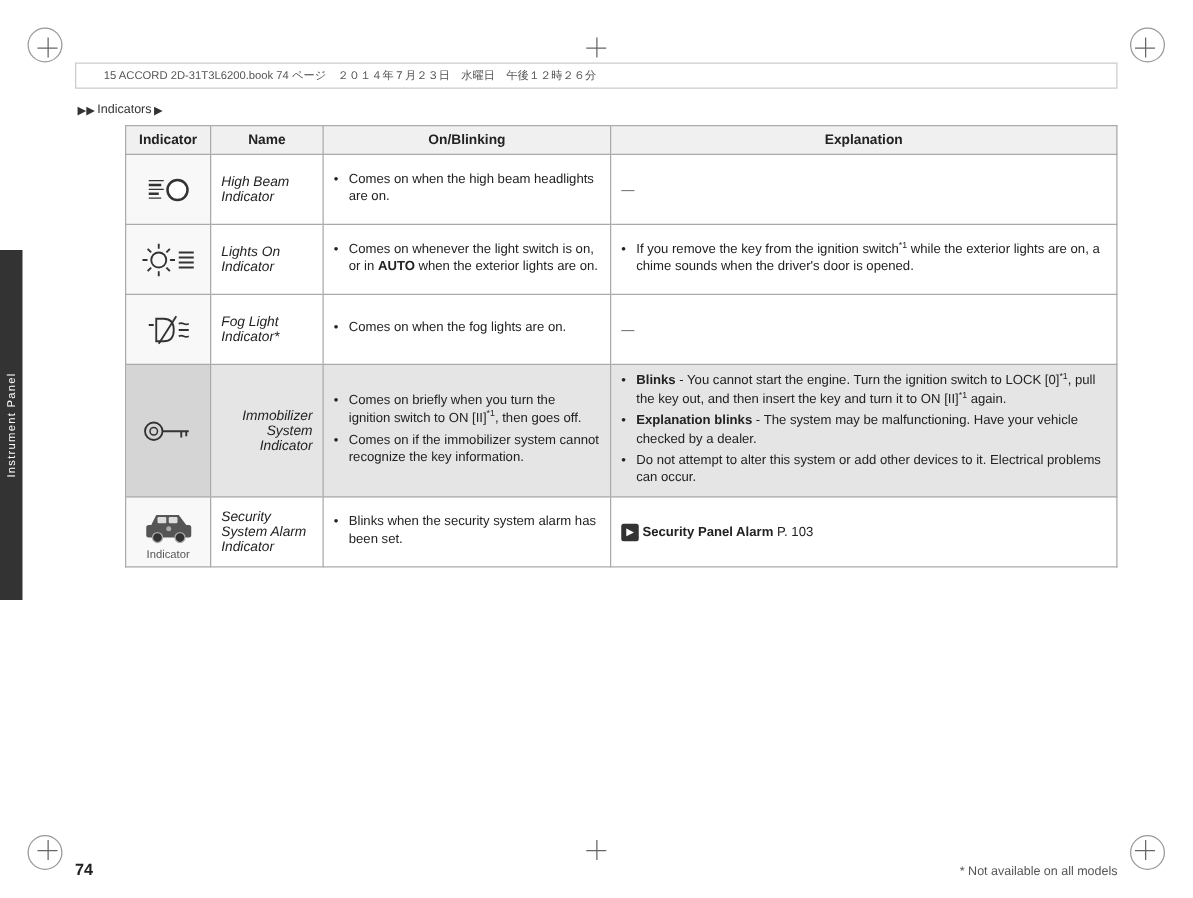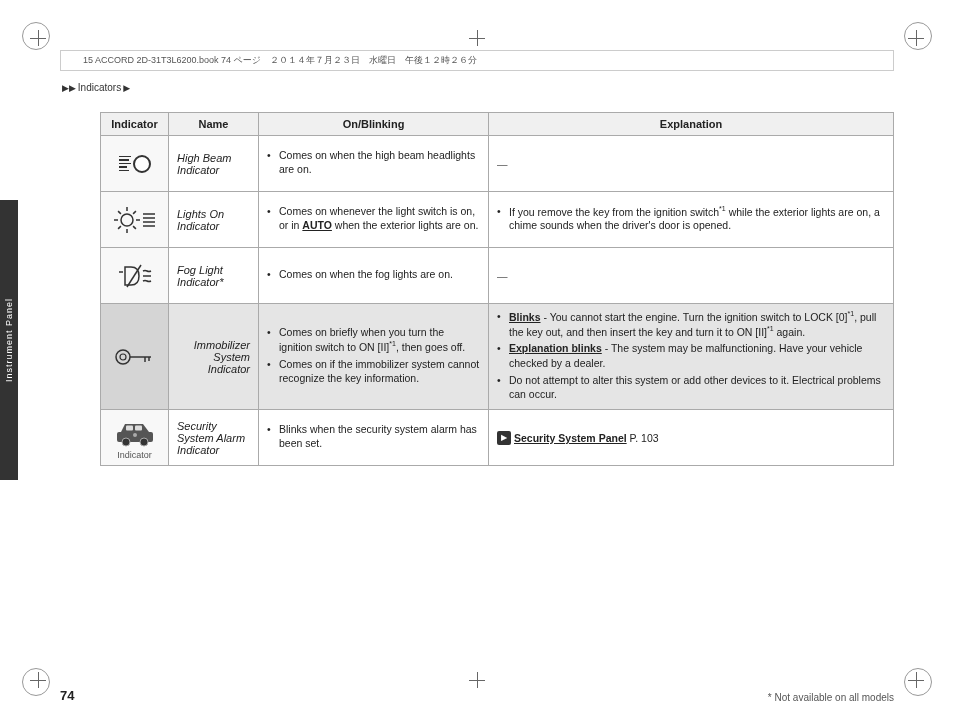--- a/index.html
+++ b/index.html
@@ -99,21 +99,20 @@
       letter-spacing: 1px;
     }
 
     
     .main-content {
       position: absolute;
       top: 100px;
       left: 100px;
       right: 60px;
       bottom: 70px;
-      margin-top: 12px;
     }
 
     
     .indicators-table {
       width: 100%;
       border-collapse: collapse;
       font-size: 10.5px;
     }
 
     .indicators-table th {
@@ -225,21 +224,21 @@
       height: 14px;
       background: #333;
       color: #fff;
       font-size: 8px;
       display: inline-flex;
       align-items: center;
       justify-content: center;
       border-radius: 2px;
     }
 
-    strong { font-weight: bold; text-decoration: underline; }
+    strong { font-weight: bold; }
 
     
     .footer {
       position: absolute;
       bottom: 15px;
       left: 60px;
       right: 60px;
       display: flex;
       align-items: flex-end;
       justify-content: space-between;
@@ -464,21 +463,21 @@
           <span>Security System Alarm Indicator</span>
         </td>
         <td class="onblinking-cell">
           <ul class="bullet-list">
             <li>Blinks when the security system alarm has been set.</li>
           </ul>
         </td>
         <td class="explanation-cell">
           <div class="ref-link">
             <span class="ref-arrow">▶</span>
-            <span><strong>Security System Panel</strong> P. 103</span>
+            <span><strong>Security Panel Alarm</strong> P. 103</span>
           </div>
         </td>
       </tr>
 
     </tbody>
   </table>
 
 </div>
 
 <div class="footer">

